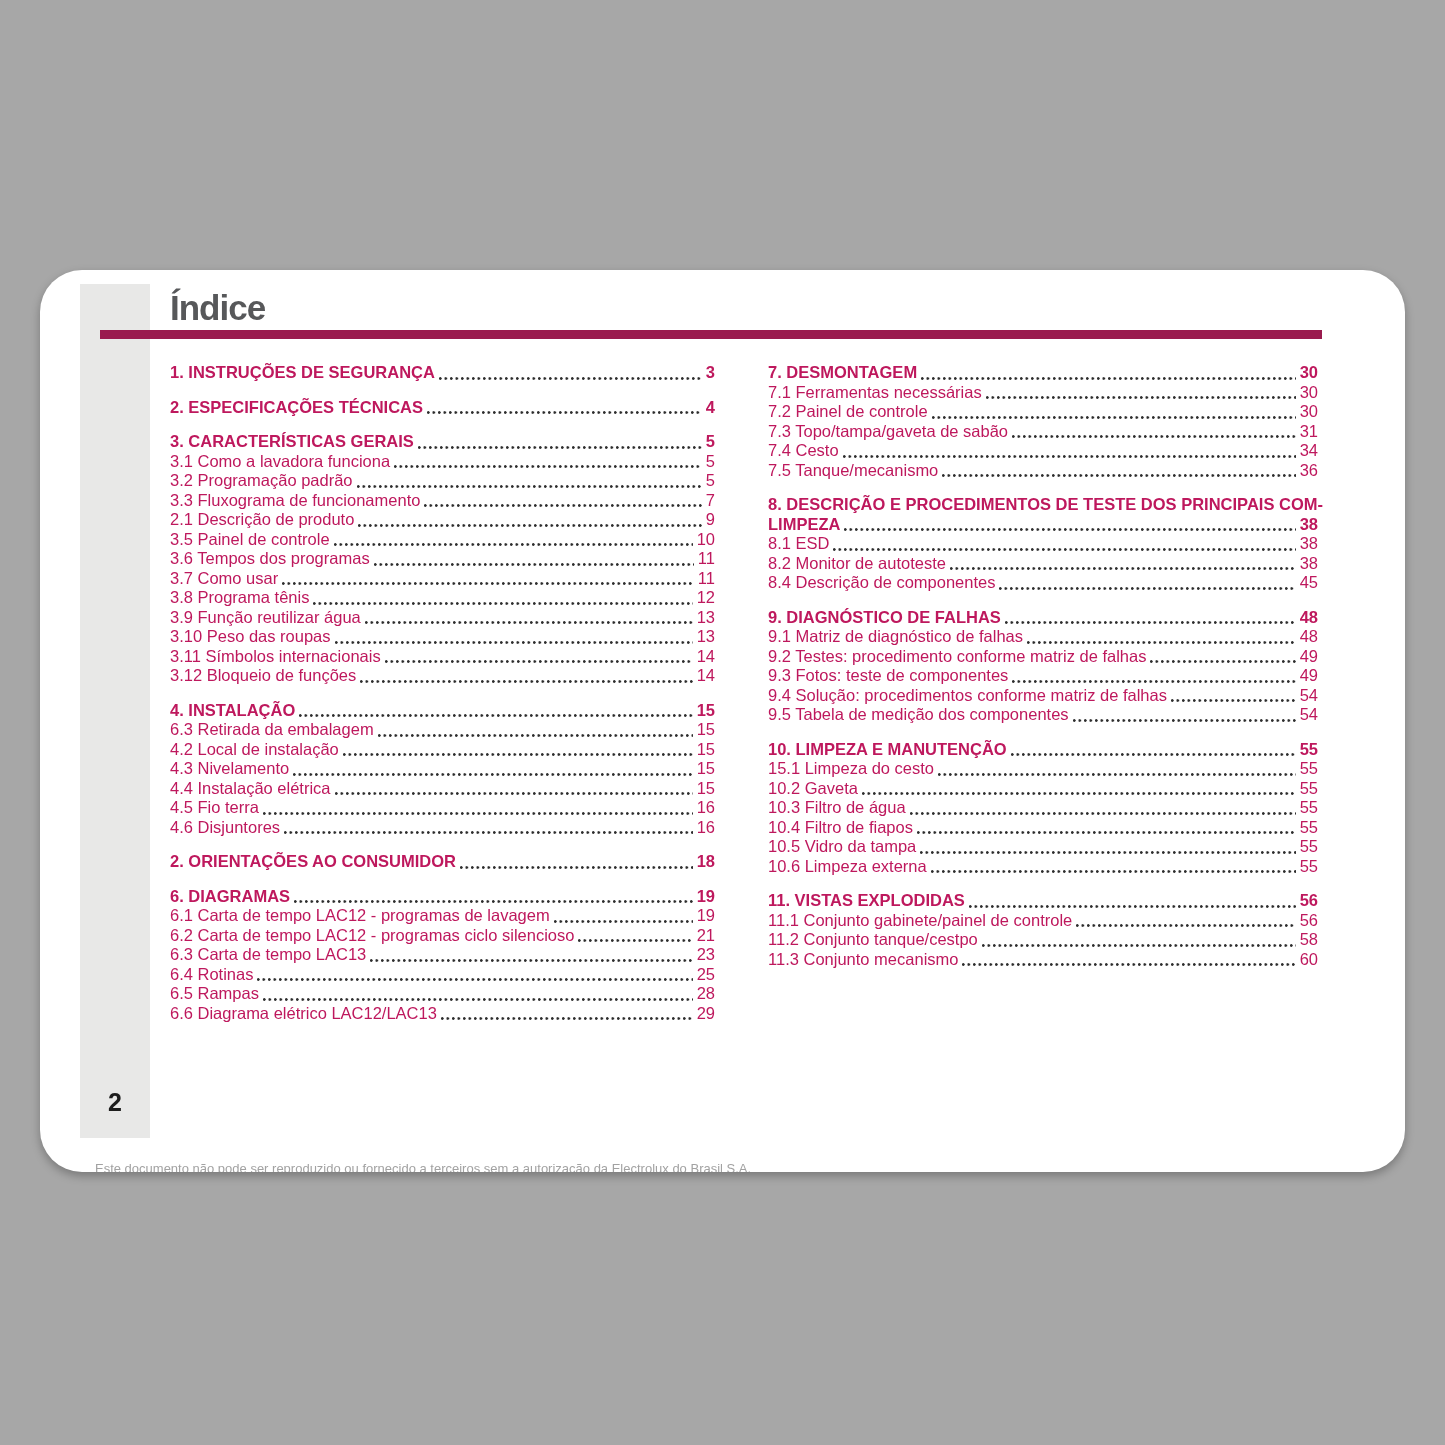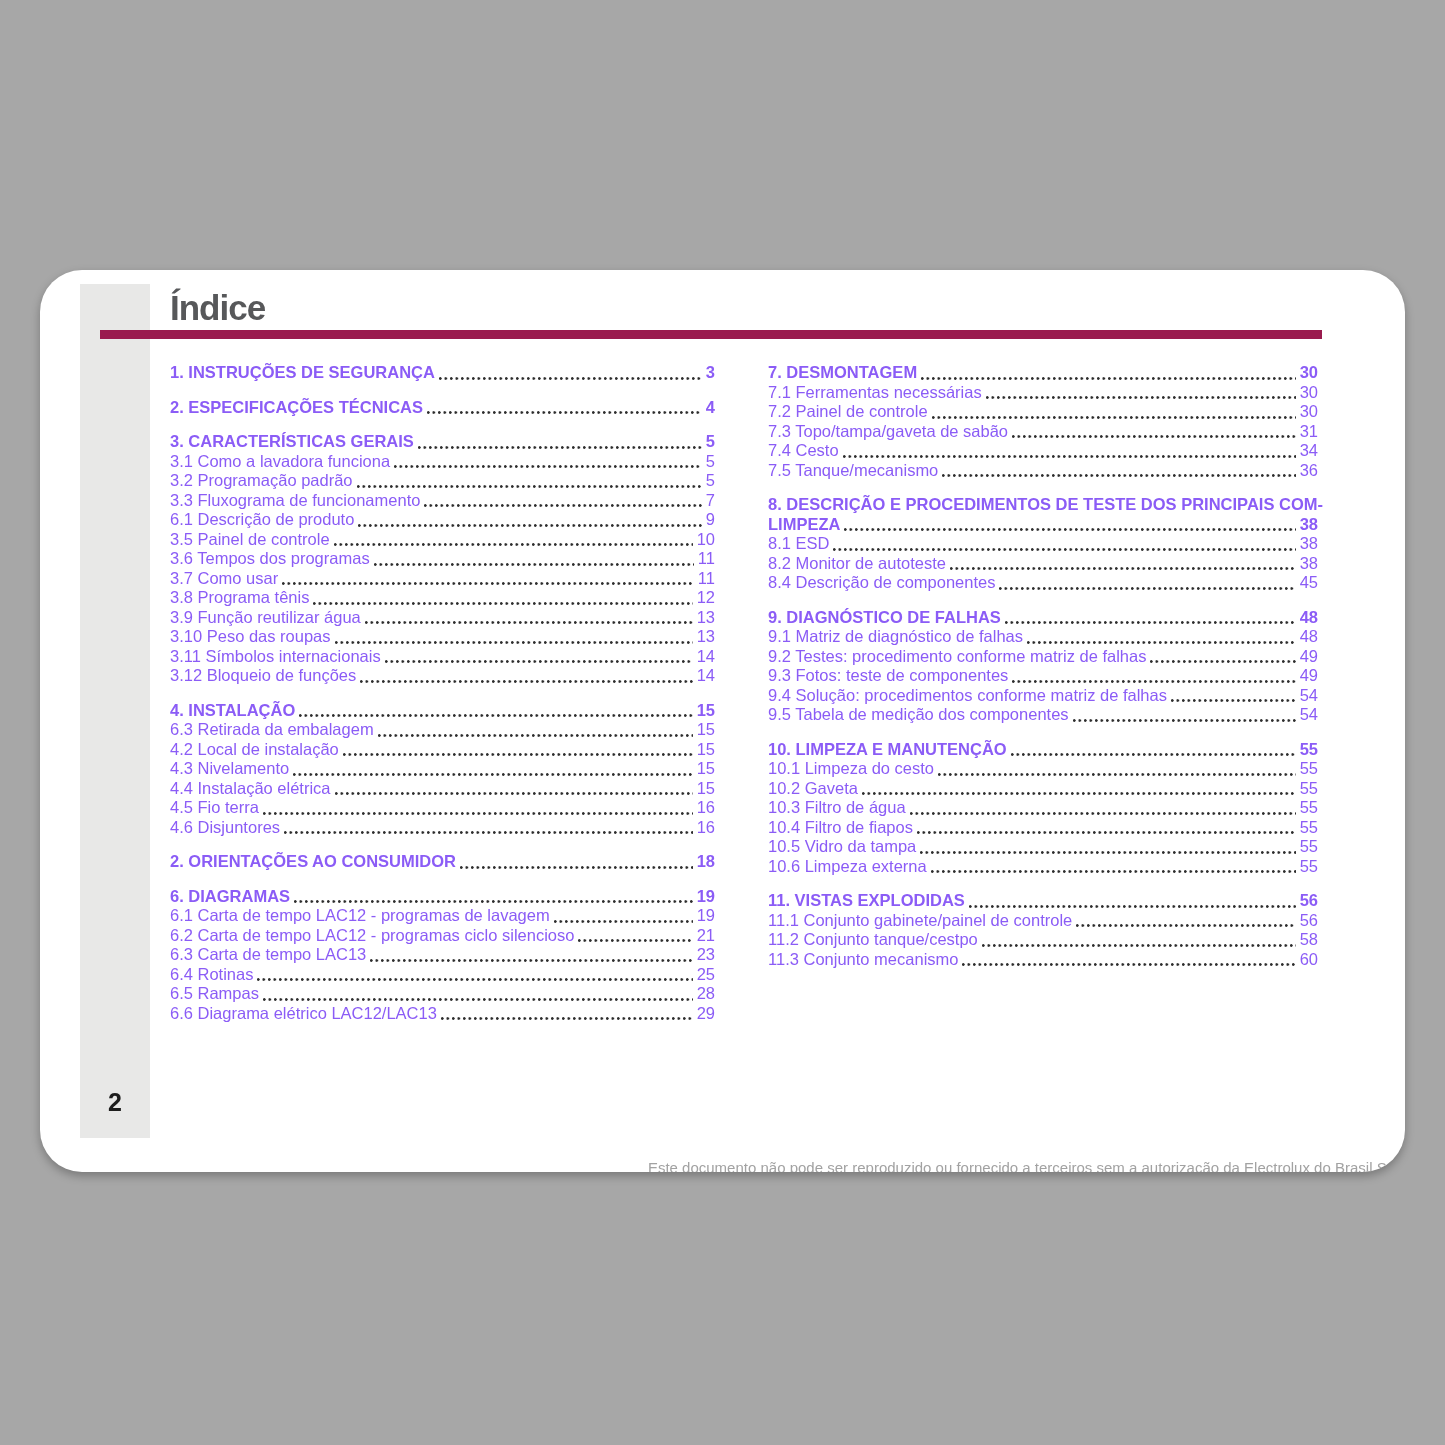--- a/index.html
+++ b/index.html
@@ -46,21 +46,21 @@
     top: 60px;
     width: 1222px;
     height: 9px;
     background: #9a1b4e;
   }
   .toc-col {
     position: absolute;
     top: 93px;
     font-size: 16.5px;
     line-height: 19.5px;
-    color: #8b5cf6;
+    color: #be185d;
   }
   .toc-col-left  { left: 130px; width: 545px; }
   .toc-col-right { left: 728px; width: 550px; }
   .toc-group { margin-bottom: 15px; }
   .toc-row { display: flex; }
   .toc-row.bold, .toc-line1.bold { font-weight: bold; }
   .toc-line1 { white-space: nowrap; }
   .toc-label { white-space: nowrap; }
   .leader {
     flex: 1 1 auto;
@@ -79,22 +79,22 @@
     text-align: center;
     font-size: 25px;
     font-weight: bold;
     color: #1d1d1d;
   }
   .footer-note {
     position: absolute;
     left: 55px;
     right: 0;
     bottom: -4px;
-    text-align: right;
-    font-size: 15px;
+    text-align: left;
+    font-size: 13px;
     color: #a2a2a2;
     white-space: nowrap;
   }
 </style>
 </head>
 <body>
 
 <div class="page-card">
   <div class="side-strip"></div>
   <div class="page-title">Índice</div>
@@ -130,21 +130,21 @@
           <span class="toc-label">3.2 Programação padrão</span>
           <span class="leader"></span>
           <span class="toc-page">5</span>
         </div>
         <div class="toc-row">
           <span class="toc-label">3.3 Fluxograma de funcionamento</span>
           <span class="leader"></span>
           <span class="toc-page">7</span>
         </div>
         <div class="toc-row">
-          <span class="toc-label">6.1 Descrição de produto</span>
+          <span class="toc-label">2.1 Descrição de produto</span>
           <span class="leader"></span>
           <span class="toc-page">9</span>
         </div>
         <div class="toc-row">
           <span class="toc-label">3.5 Painel de controle</span>
           <span class="leader"></span>
           <span class="toc-page">10</span>
         </div>
         <div class="toc-row">
           <span class="toc-label">3.6 Tempos dos programas</span>
@@ -352,21 +352,21 @@
           <span class="toc-page">54</span>
         </div>
       </div>
       <div class="toc-group">
         <div class="toc-row bold">
           <span class="toc-label">10. LIMPEZA E MANUTENÇÃO</span>
           <span class="leader"></span>
           <span class="toc-page">55</span>
         </div>
         <div class="toc-row">
-          <span class="toc-label">10.1 Limpeza do cesto</span>
+          <span class="toc-label">15.1 Limpeza do cesto</span>
           <span class="leader"></span>
           <span class="toc-page">55</span>
         </div>
         <div class="toc-row">
           <span class="toc-label">10.2 Gaveta</span>
           <span class="leader"></span>
           <span class="toc-page">55</span>
         </div>
         <div class="toc-row">
           <span class="toc-label">10.3 Filtro de água</span>

